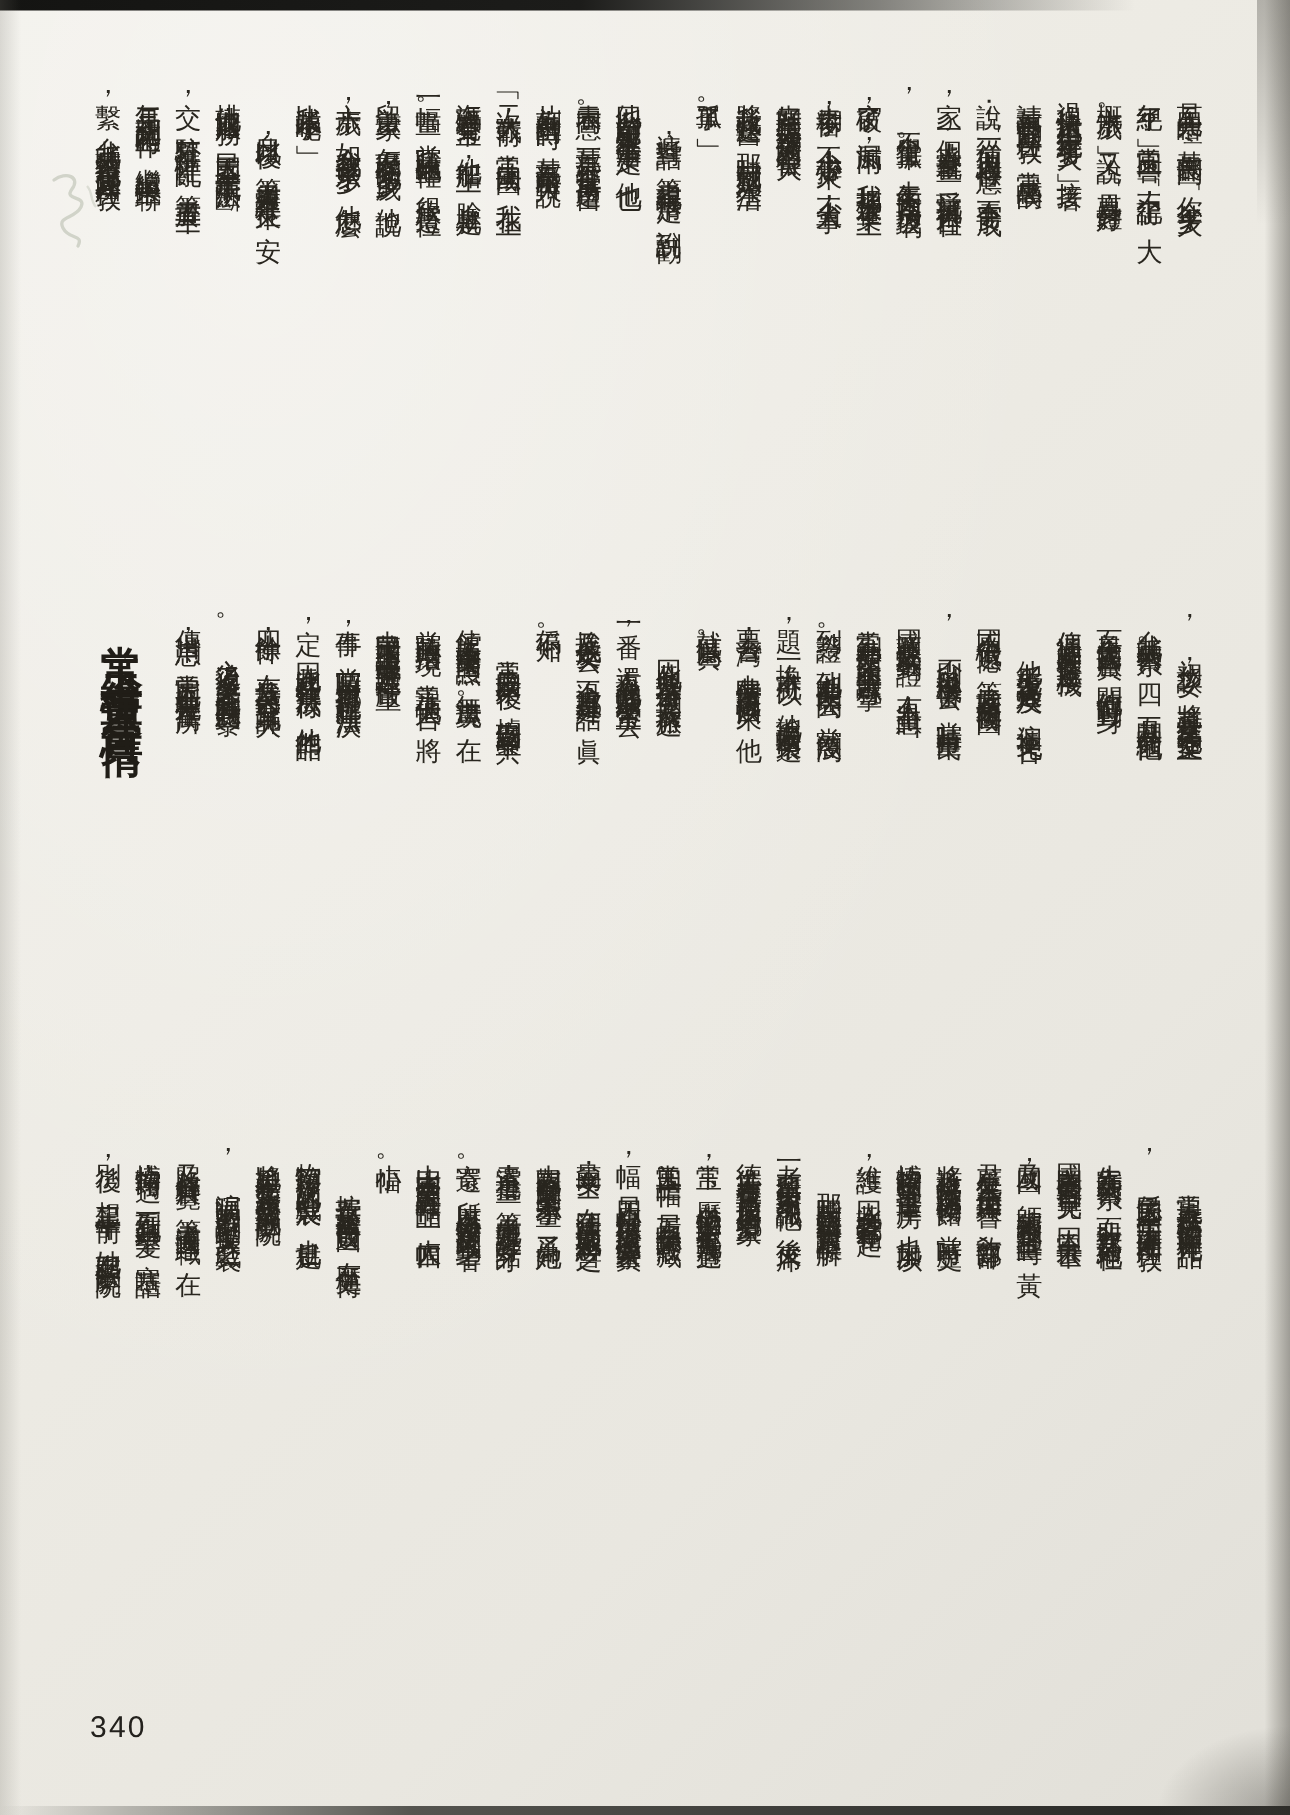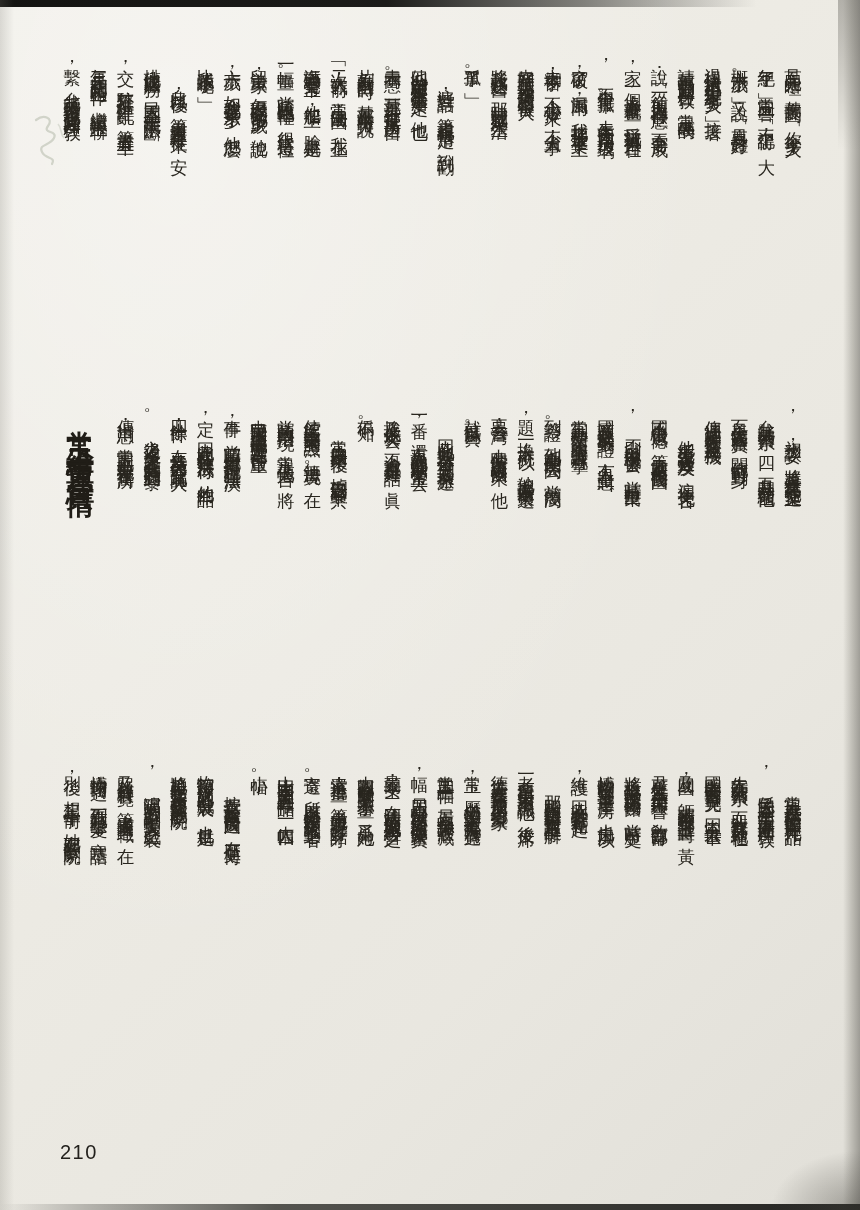--- a/index.html
+++ b/index.html
@@ -192,15 +192,15 @@
         <div class="col">　按費女士於數年前曾返國，在歷史博</div>
         <div class="col">物館舉行一次她的「戲裝展」，也就是</div>
         <div class="col">將她早年在巴黎及布魯塞爾等地歌劇院</div>
         <div class="col">，演唱過的名歌劇「蝴蝶夫人」之戲裝</div>
         <div class="col">及照片資料展覽。筆者適返國述職，在</div>
         <div class="col">博物館巧遇，看到她一頭華髮，寒喧話</div>
         <div class="col">別後，想起三十年前，她在巴黎歌劇院</div>
       </div>
   </div>
 
-  <div class="page-number">210</div>
+  <div class="page-number">340</div>
 
 </div>
 
 </body></html>

